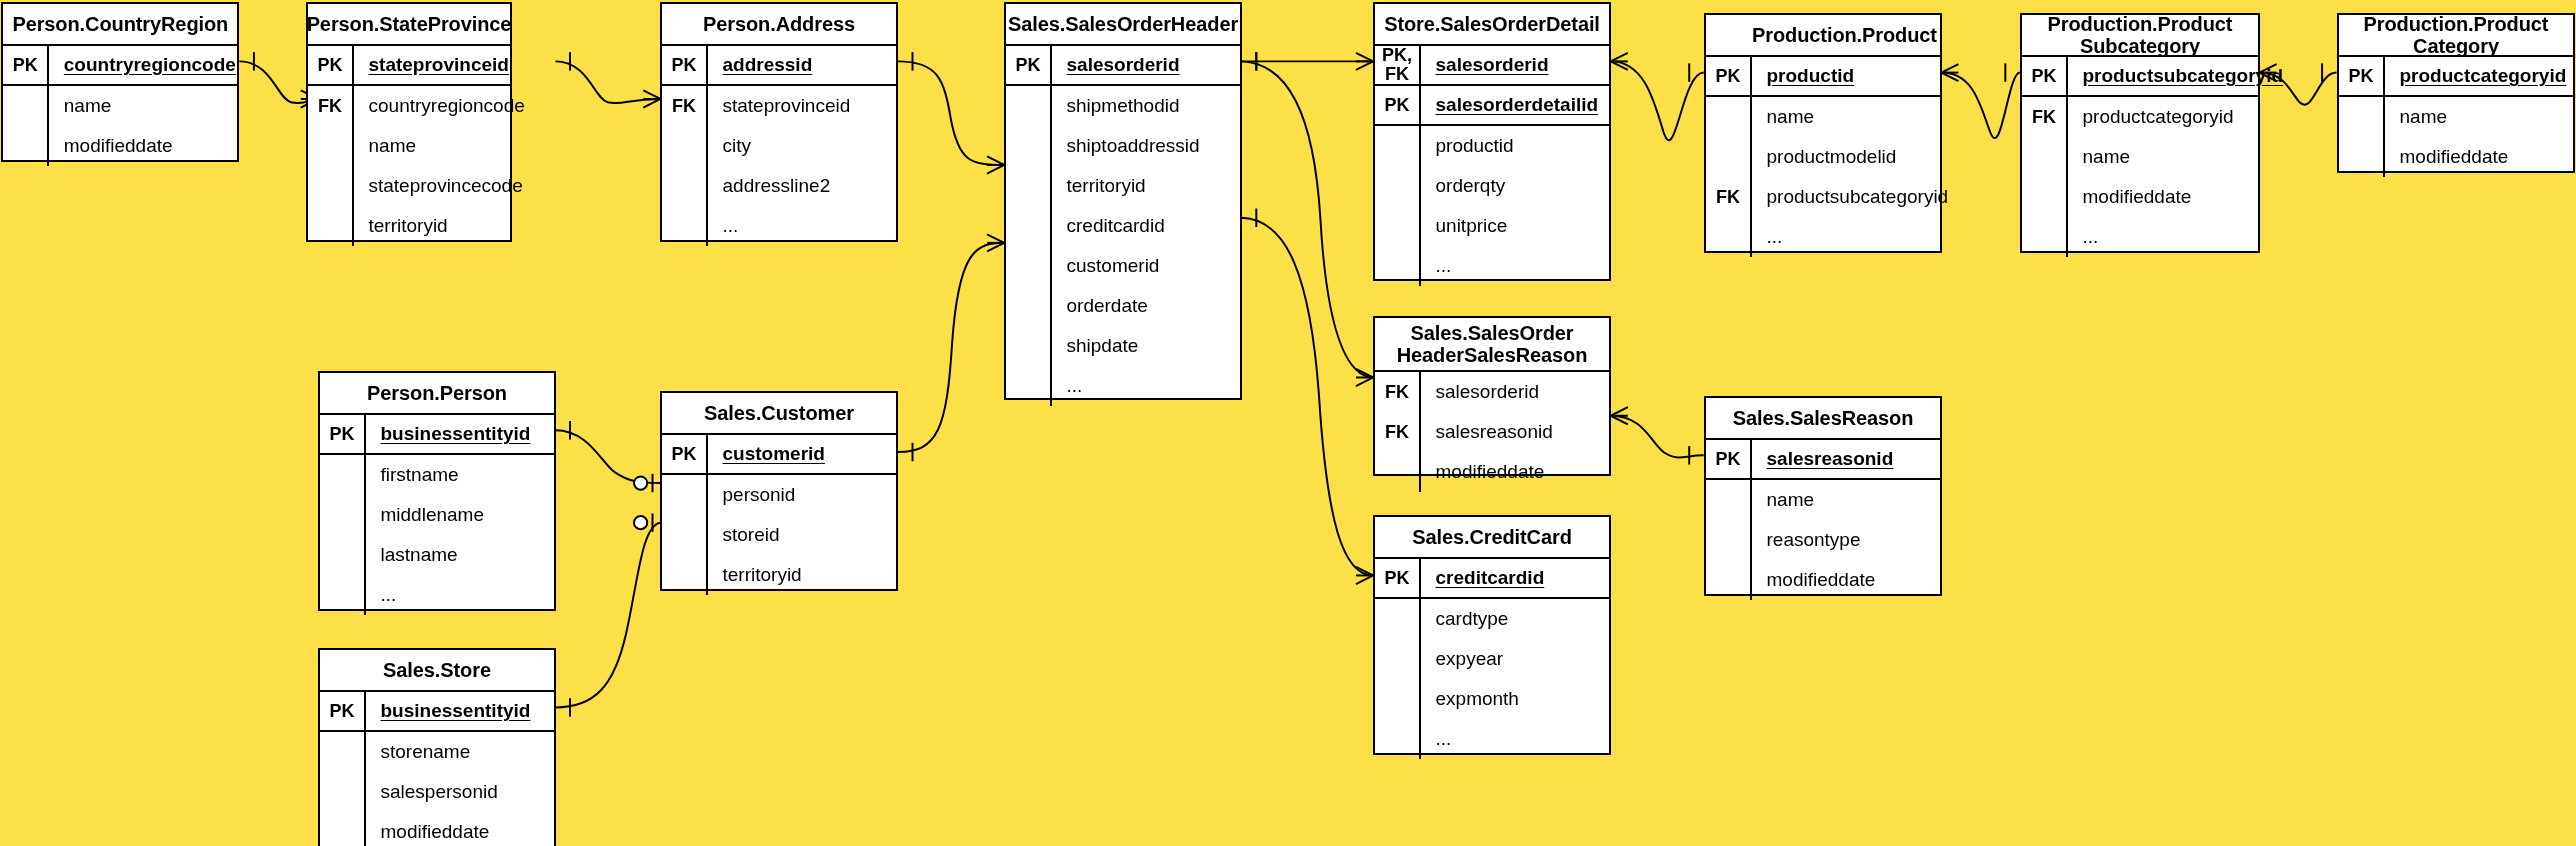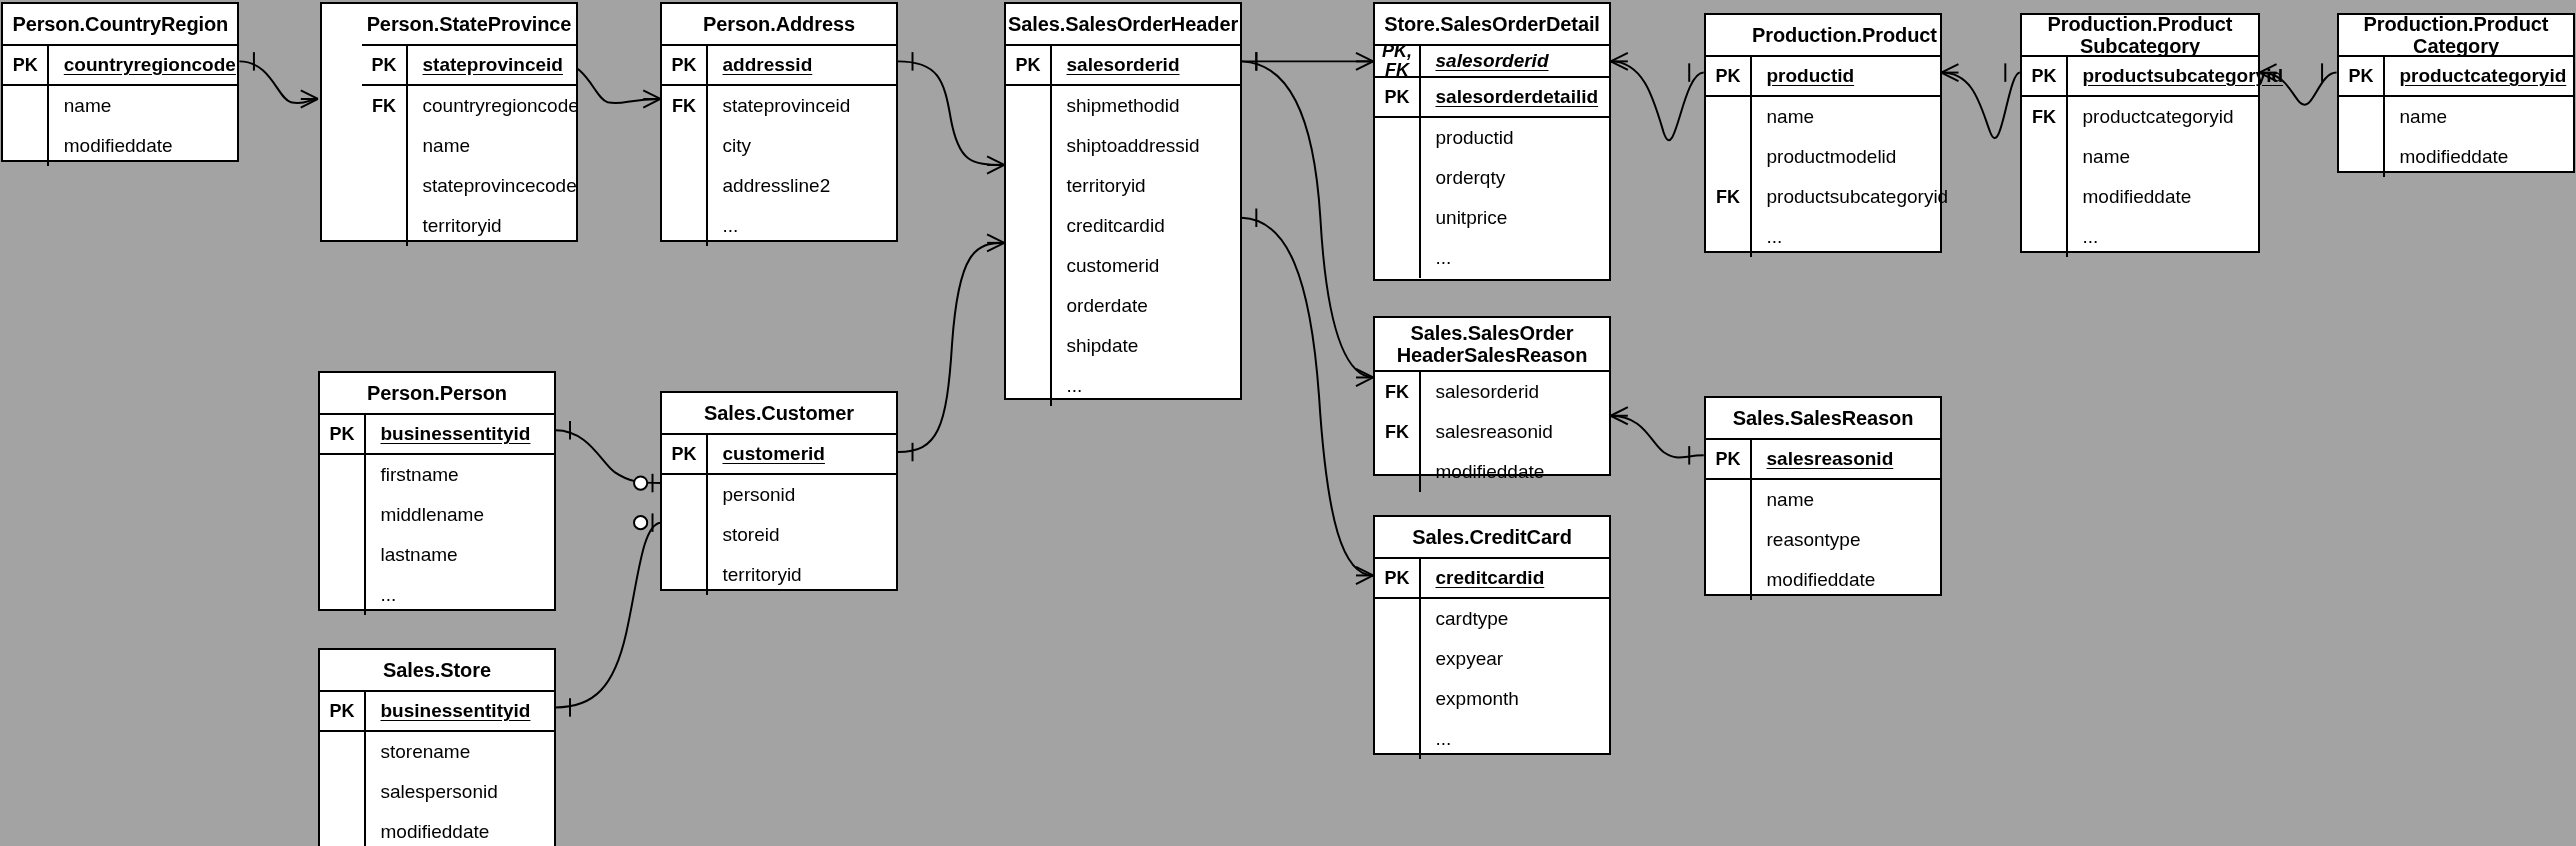--- a/index.html
+++ b/index.html
@@ -1,18 +1,18 @@
 <!DOCTYPE html>
 <html style="font-size:10.6px"><head>
 <meta charset="utf-8">
 <title>ER Diagram</title>
 <style>
   html,body{margin:0;padding:0;background:#ffffff;}
   body{font-family:"Liberation Sans",sans-serif;}
-  #canvas{position:relative;width:2576px;height:846px;background:#a3a3a3;overflow:hidden;}
+  #canvas{position:relative;width:2576px;height:846px;background:#fde047;overflow:hidden;}
   #wires{position:absolute;left:0;top:0;width:2576px;height:846px;pointer-events:none;z-index:1;}
   .entity{position:absolute;box-sizing:border-box;border:2px solid #000;background:#fff;z-index:2;}
   .ent-title{box-sizing:border-box;border-bottom:2px solid #000;text-align:center;font-weight:bold;
              color:#000;display:flex;align-items:center;justify-content:center;line-height:1.12;
              padding:2.6px 4px;font-size:20px;letter-spacing:-0.1px;}
   .ent-body{display:block;}
   .attr-row{display:flex;align-items:stretch;box-sizing:border-box;}
   .attr-key{box-sizing:border-box;border-right:2px solid #000;width:51px;flex:0 0 51px;
             display:flex;align-items:center;justify-content:center;text-align:center;
             font-weight:bold;font-size:18px;color:#000;line-height:1.05;}
@@ -179,21 +179,21 @@
           <div class="attr-row" style="height: 40px;">
             <div class="attr-key" style="flex-basis: 46px; width: 46px; white-space: pre-line;"></div>
             <div class="attr-name">name</div>
           </div>
           <div class="attr-row" style="height: 40px;">
             <div class="attr-key" style="flex-basis: 46px; width: 46px; white-space: pre-line;"></div>
             <div class="attr-name">modifieddate</div>
           </div>
         </div>
       </div>
-      <div class="entity" style="left: 320px; top: 2px; width: 258px; height: 240px; padding-left: 40px;">
+      <div class="entity" style="left: 306px; top: 2px; width: 206px; height: 240px;">
         <div class="ent-title" style="height: 42px;">Person.StateProvince</div>
         <div class="ent-body">
           <div class="attr-row keyrow" style="height: 40px;">
             <div class="attr-key" style="flex-basis: 46px; width: 46px; white-space: pre-line;">PK</div>
             <div class="attr-name">stateprovinceid</div>
           </div>
           <div class="attr-row" style="height: 40px;">
             <div class="attr-key" style="flex-basis: 46px; width: 46px; white-space: pre-line;">FK</div>
             <div class="attr-name">countryregioncode</div>
           </div>
@@ -273,21 +273,21 @@
           </div>
           <div class="attr-row" style="height: 40px;">
             <div class="attr-key" style="flex-basis: 46px; width: 46px; white-space: pre-line;"></div>
             <div class="attr-name">...</div>
           </div>
         </div>
       </div>
       <div class="entity" style="left: 1373px; top: 2px; width: 238px; height: 279px;">
         <div class="ent-title" style="height: 42px;">Store.SalesOrderDetail</div>
         <div class="ent-body">
-          <div class="attr-row keyrow" style="height: 32px; font-style: italic;">
+          <div class="attr-row keyrow" style="height: 40px;">
             <div class="attr-key" style="flex-basis: 46px; width: 46px; white-space: pre-line;">PK,
 FK</div>
             <div class="attr-name">salesorderid</div>
           </div>
           <div class="attr-row keyrow" style="height: 40px;">
             <div class="attr-key" style="flex-basis: 46px; width: 46px; white-space: pre-line;">PK</div>
             <div class="attr-name">salesorderdetailid</div>
           </div>
           <div class="attr-row" style="height: 40px;">
             <div class="attr-key" style="flex-basis: 46px; width: 46px; white-space: pre-line;"></div>

